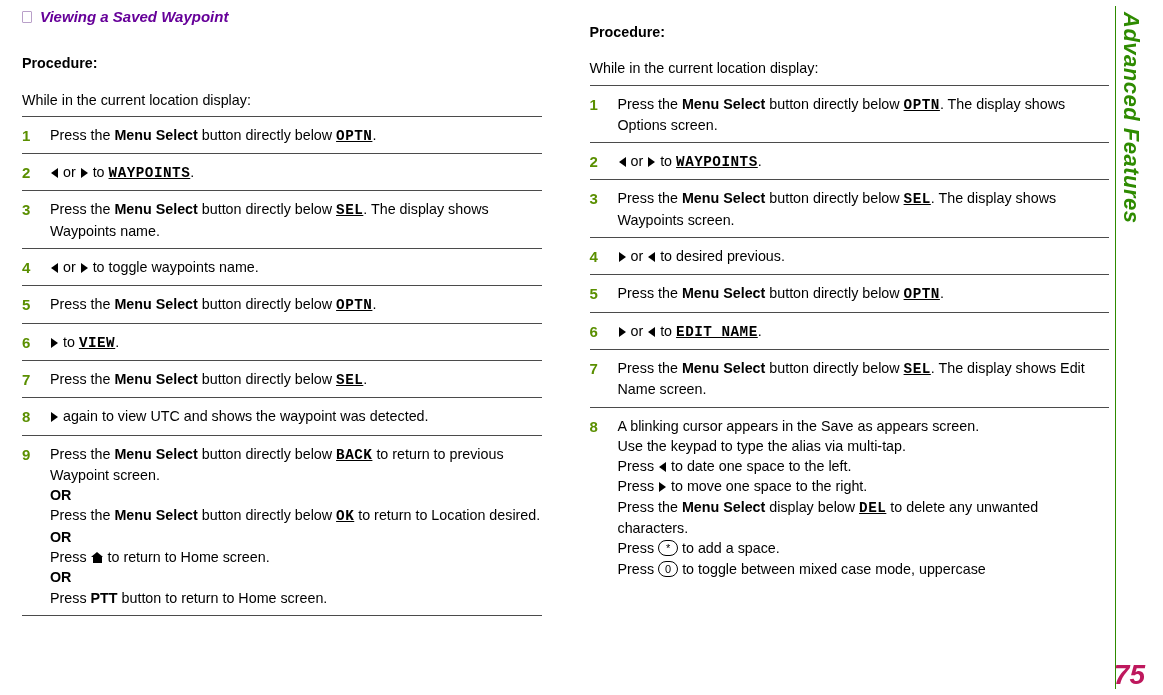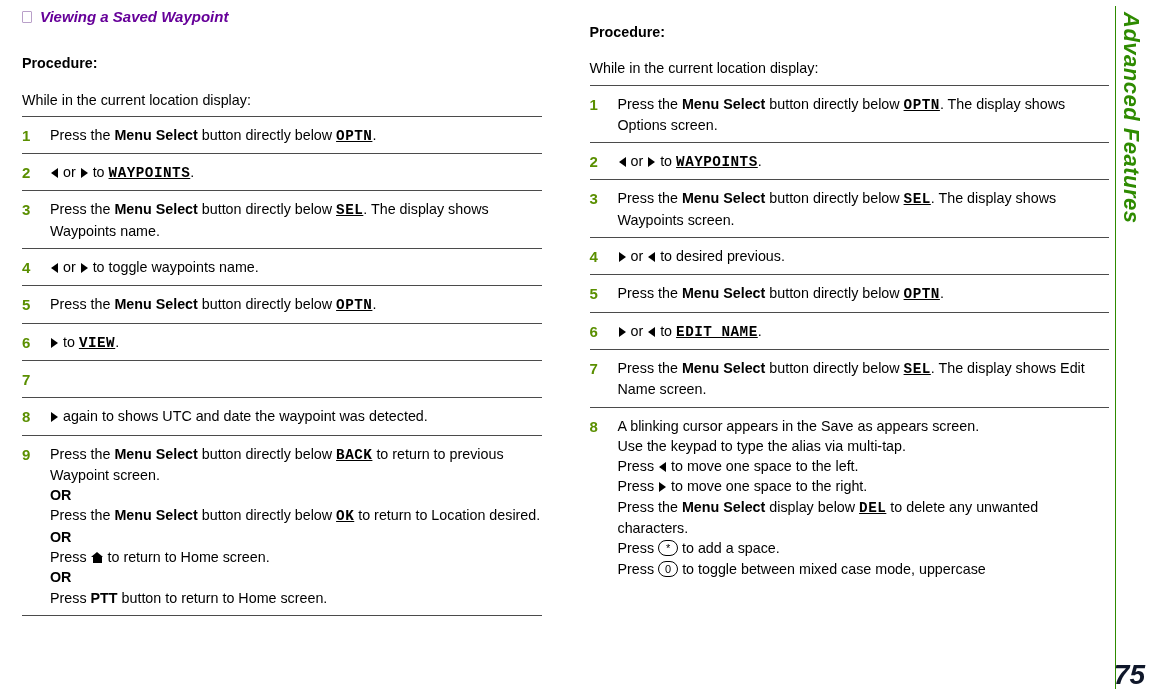--- a/index.html
+++ b/index.html
@@ -117,21 +117,21 @@
     left: 6px;
     top: 0;
     bottom: 0;
     width: 1px;
     background:#2e8b00;
   }
   .pagenum {
     position: absolute;
     bottom: 4px;
     right: 18px;
-    color: #0f172a;
+    color: #be185d;
     font-weight: bold;
     font-style: italic;
     font-size: 28px;
   }
   .or { font-weight: bold; } 
 </style>
 </head>
 <body>
 
 <div class="page">
@@ -177,25 +177,28 @@
           </span>
         </li>
         <li>
           <span class="num">6</span>
           <span class="body">
             <span class="tri right"></span><span> to </span><span class="mono">VIEW</span><span>.</span>
           </span>
         </li>
         <li>
           <span class="num">7</span>
+          <span class="body">
+            <span>Press the </span><span class="bold">Menu Select</span><span> button directly below </span><span class="mono">SEL</span><span>.</span>
+          </span>
         </li>
         <li>
           <span class="num">8</span>
           <span class="body">
-            <span class="tri right"></span><span> again to shows UTC and date the waypoint was detected.</span>
+            <span class="tri right"></span><span> again to view UTC and shows the waypoint was detected.</span>
           </span>
         </li>
         <li>
           <span class="num">9</span>
           <span class="body">
             <span>Press the </span><span class="bold">Menu Select</span><span> button directly below </span><span class="mono">BACK</span><span> to return to previous Waypoint screen.</span><br>
             <span class="or">OR</span><br>
             <span>Press the </span><span class="bold">Menu Select</span><span> button directly below </span><span class="mono">OK</span><span> to return to Location desired.</span><br>
             <span class="or">OR</span><br>
             <span>Press </span><span class="homeicon"></span><span> to return to Home screen.</span><br>
@@ -251,21 +254,21 @@
           <span class="num">7</span>
           <span class="body">
             <span>Press the </span><span class="bold">Menu Select</span><span> button directly below </span><span class="mono">SEL</span><span>. The display shows Edit Name screen.</span>
           </span>
         </li>
         <li style="border-bottom:none;">
           <span class="num">8</span>
           <span class="body">
             <span>A blinking cursor appears in the Save as appears screen.</span><br>
             <span>Use the keypad to type the alias via multi-tap.</span><br>
-            <span>Press </span><span class="tri left"></span><span> to move one space to the left.</span><br>
+            <span>Press </span><span class="tri left"></span><span> to date one space to the left.</span><br>
             <span>Press </span><span class="tri right"></span><span> to move one space to the right.</span><br>
             <span>Press the </span><span class="bold">Menu Select</span><span> display below </span><span class="mono">DEL</span><span> to delete any unwanted characters.</span><br>
             <span>Press </span><span class="keycap">*</span><span> to add a space.</span><br>
             <span>Press </span><span class="keycap">0</span><span> to toggle between mixed case mode, uppercase</span>
           </span>
         </li>
       </ol>
     </div>
 
   </div>

